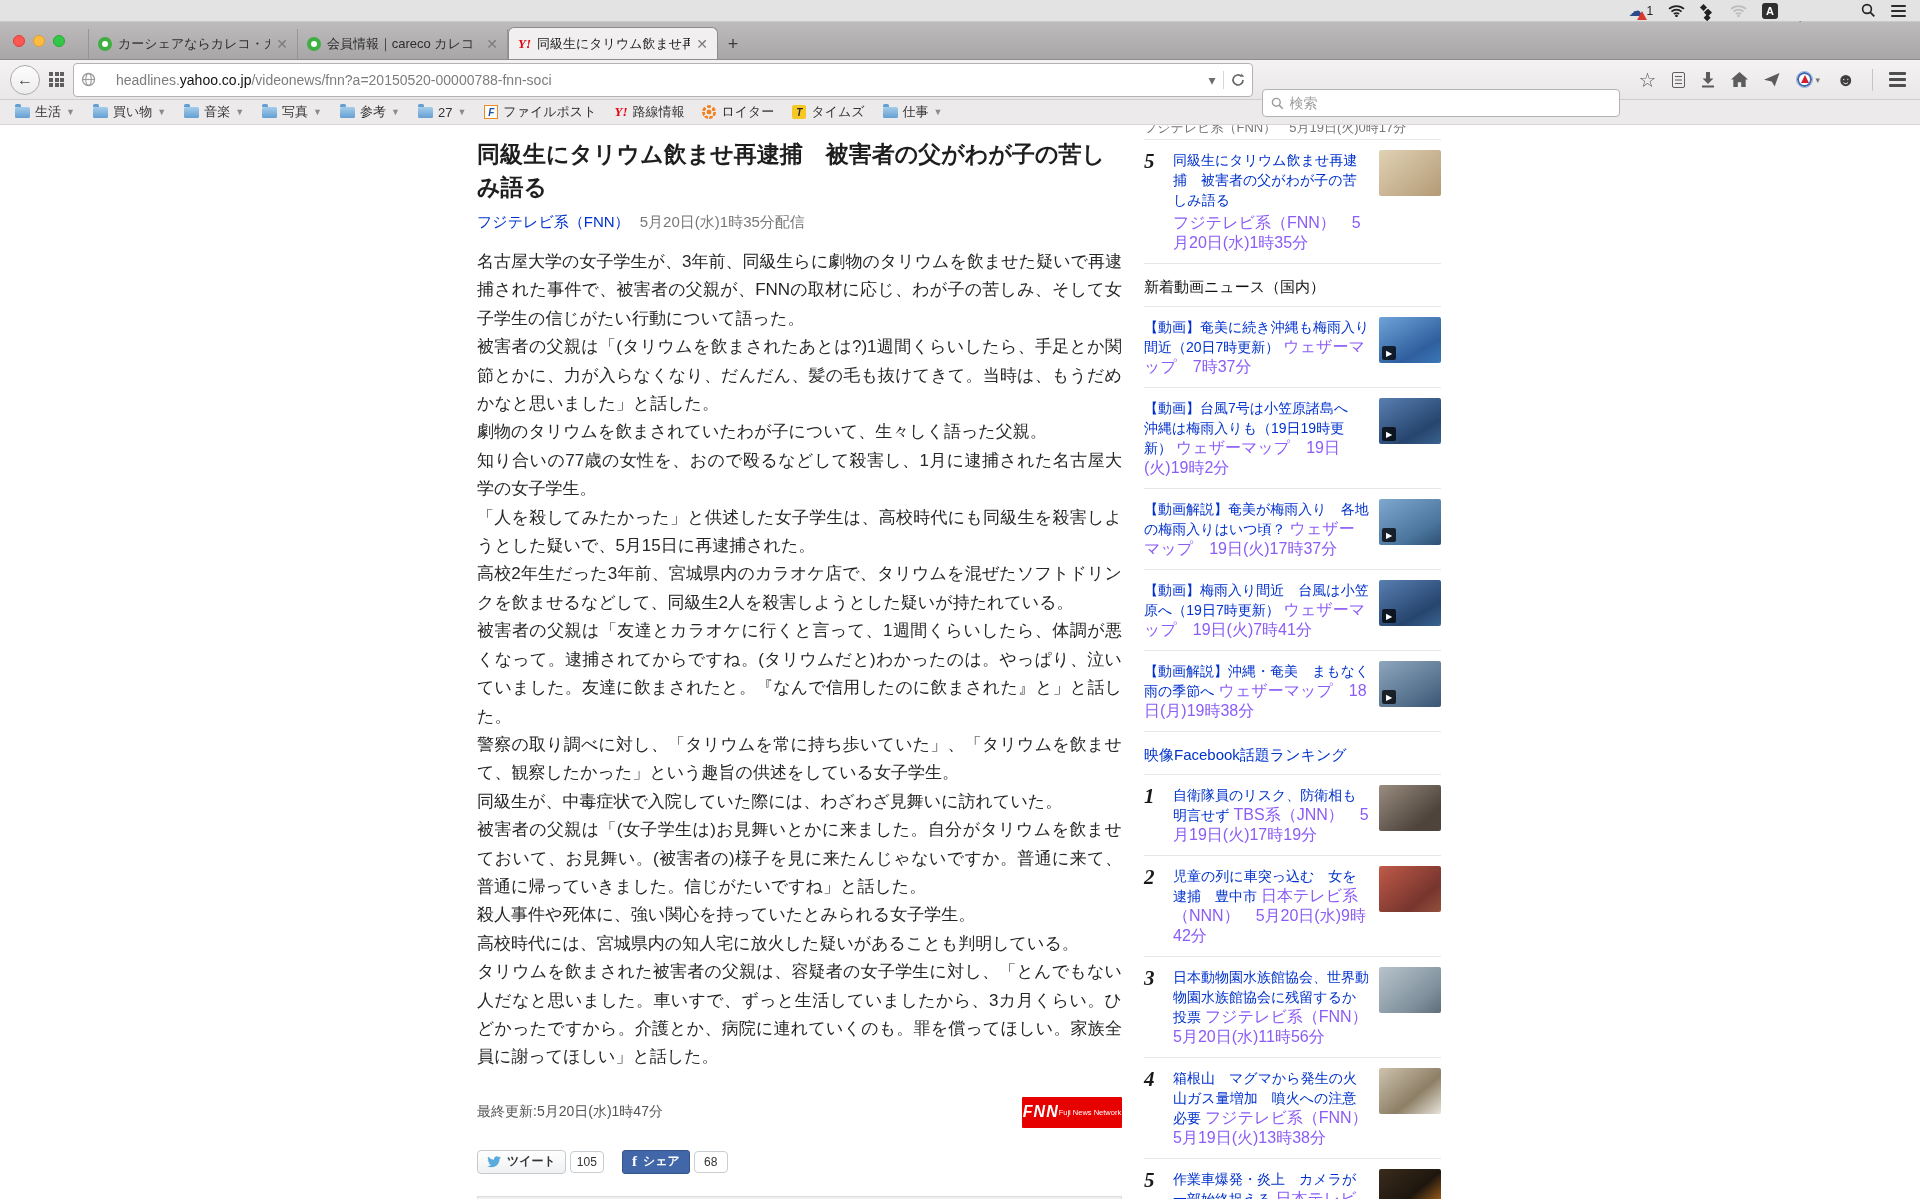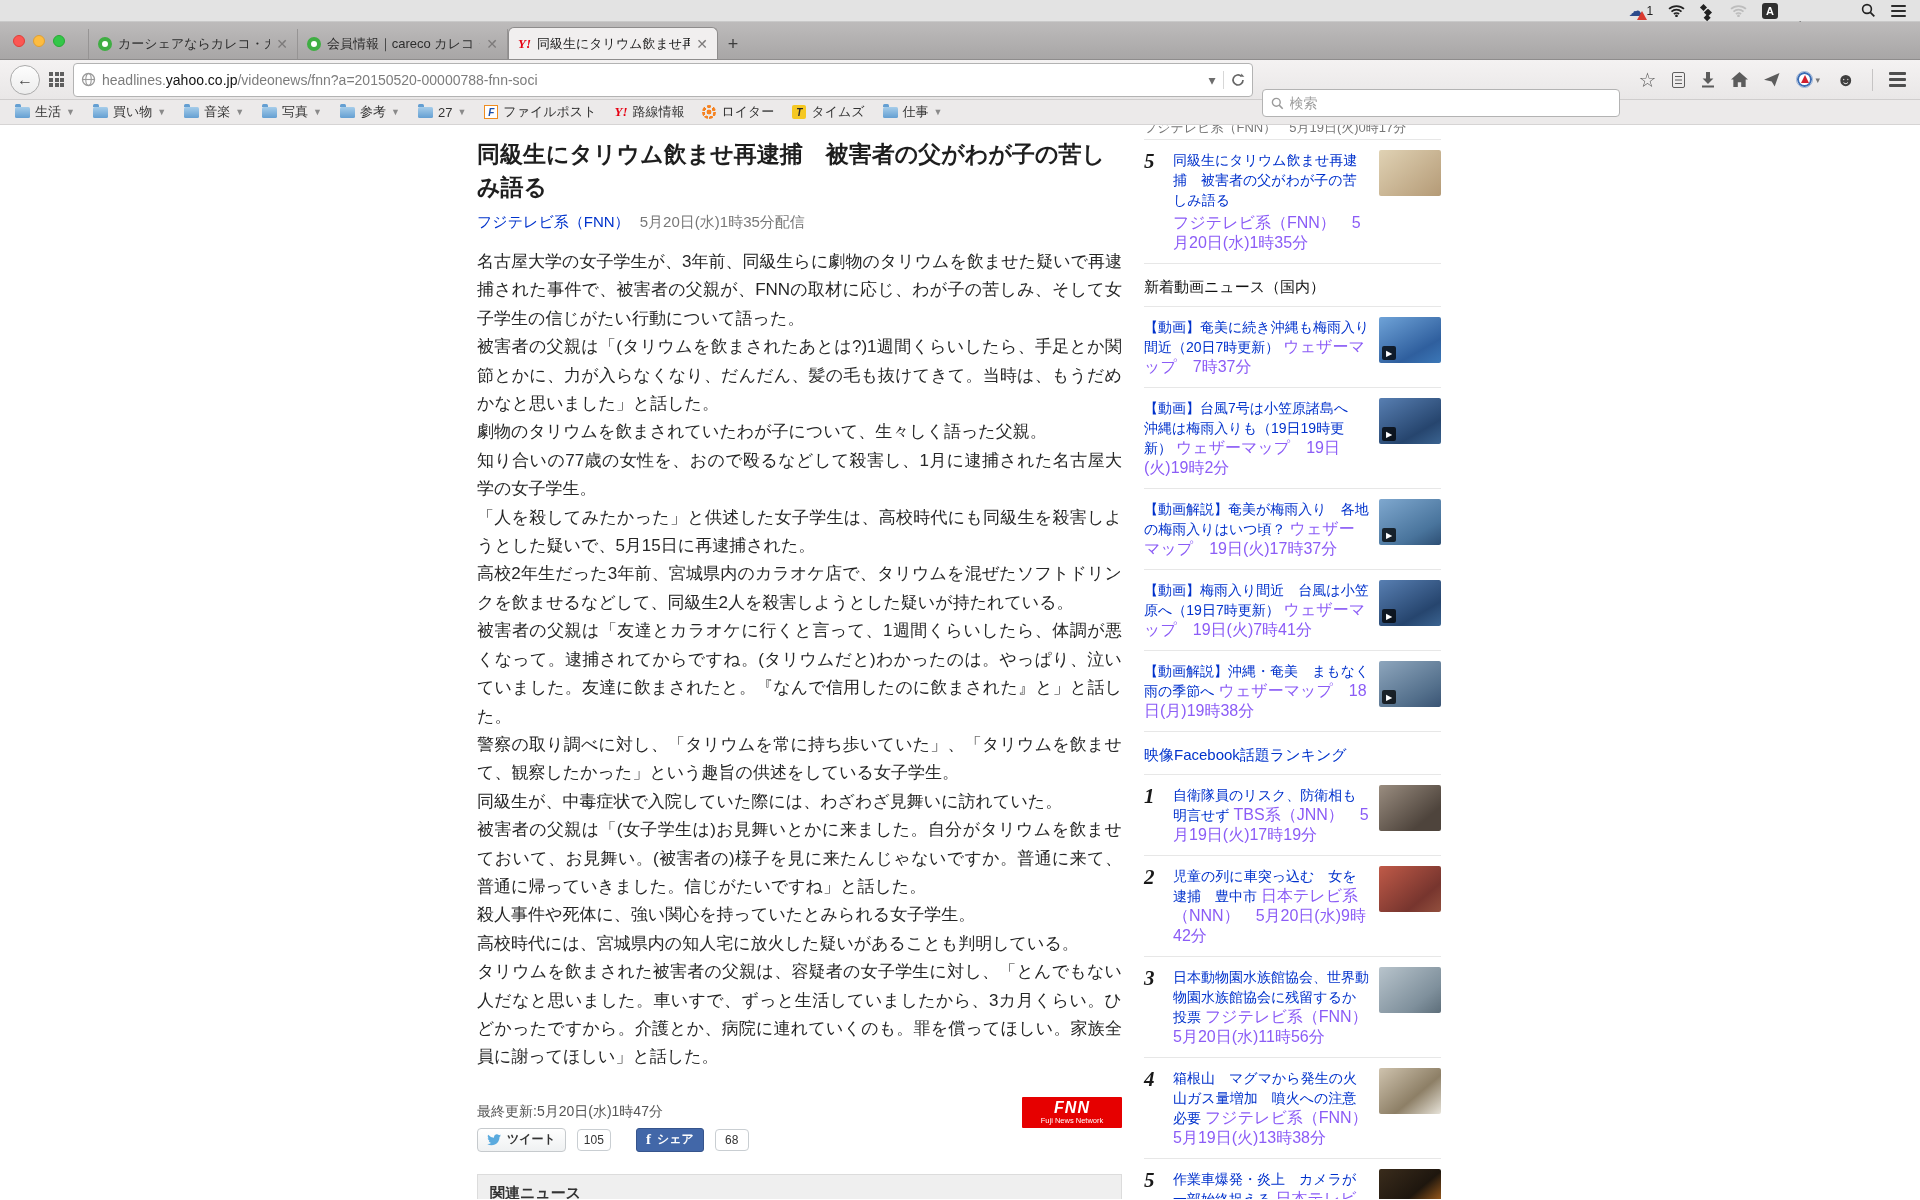--- a/index.html
+++ b/index.html
@@ -60,21 +60,21 @@
 
   
   .navbar { height:40px; background:linear-gradient(#f4f2f2,#e9e7e7); border-bottom:1px solid #cfcdcd;
     display:flex; align-items:center; padding:0 10px; gap:9px; }
   .back-btn { width:30px; height:30px; border-radius:50%; background:linear-gradient(#fdfdfd,#ededed);
     border:1px solid #ababab; display:flex; align-items:center; justify-content:center;
     font-size:16px; color:#4c4c4c; font-weight:bold; }
   .grid-icon { display:grid; grid-template-columns:repeat(3,4px); gap:1.5px; }
   .grid-icon i { width:4px; height:4px; background:#5f5f5f; }
   .url-field { flex:1; height:28px; background:#fff; border:1px solid #b3b3b3; border-radius:4px;
-    display:flex; align-items:center; padding:16px 7px; gap:6px; font-size:14px; }
+    display:flex; align-items:center; padding:16px 7px; gap:20px; font-size:14px; }
   .url-text { flex:1; white-space:nowrap; overflow:hidden; }
   .url-sub,.url-path { color:#7c7c7c; }
   .url-domain { color:#111; }
   .urlbar-end { display:flex; align-items:center; gap:7px; color:#6d6d6d; }
   .url-divider { width:1px; height:18px; background:#d7d7d7; }
   .search-field { width:358px; height:28px; background:#fff; border:1px solid #b3b3b3; border-radius:4px;
     display:flex; align-items:center; padding:0 8px; gap:6px;margin-top:47px; }
   .search-field input { border:none; outline:none; flex:1; font-size:14px; color:#333;
     font-family:inherit; background:transparent; }
   .search-field input::placeholder { color:#9d9d9d; }
@@ -124,24 +124,24 @@
   .article h1 { font-size:23px; line-height:33px; color:#1e1e1e; font-weight:bold; }
   .byline { margin-top:9px; font-size:15px; }
   .byline a { color:#0033cc; }
   .byline .pub { color:#777; margin-left:6px; }
   .article-body { margin-top:16px; font-size:17px; line-height:28.4px; color:#262626;
     text-align:justify; }
   .article-body p { margin:0; }
   .update-row { margin-top:25px; display:flex; justify-content:space-between; align-items:center; }
   .updated { font-size:14px; color:#555; }
   .fnn-logo { width:100px; height:31px; background:#e60000; color:#fff; display:flex;
-    flex-direction:column; align-items:center; justify-content:center; border-radius:1px; }
+    align-items:center; justify-content:center; border-radius:1px; }
   .fnn-logo .fnn { font-style:italic; font-weight:bold; font-size:16px; line-height:16px; letter-spacing:1px; }
   .fnn-logo .fnn-sub { font-size:7.5px; line-height:9px; }
-  .share-row { display:flex; align-items:center; gap:11px; }
+  .share-row { margin-top:22px; display:flex; align-items:center; gap:4px; }
   .tw-btn { height:24px; display:flex; align-items:center; gap:5px; padding:0 9px;
     background:linear-gradient(#fff,#eff1f2); border:1px solid #c6cacd; border-radius:4px;
     font-size:12px; color:#333; font-weight:bold; }
   .count-chip { height:22px; min-width:34px; padding:0 6px; background:#fff; border:1px solid #c9ced2;
     border-radius:4px; font-size:12px; color:#333; display:flex; align-items:center; justify-content:center;
     margin-right:14px; }
   .fb-btn { height:24px; display:flex; align-items:center; gap:6px; padding:0 9px;
     background:#4267a8; border:1px solid #36548c; border-radius:3px; font-size:12px; color:#fff; font-weight:bold; }
   .fb-f { font-family:"Liberation Serif",serif; font-weight:bold; font-size:15px; }
   .related { margin-top:22px; border-top:1px solid #dcdcdc; }

